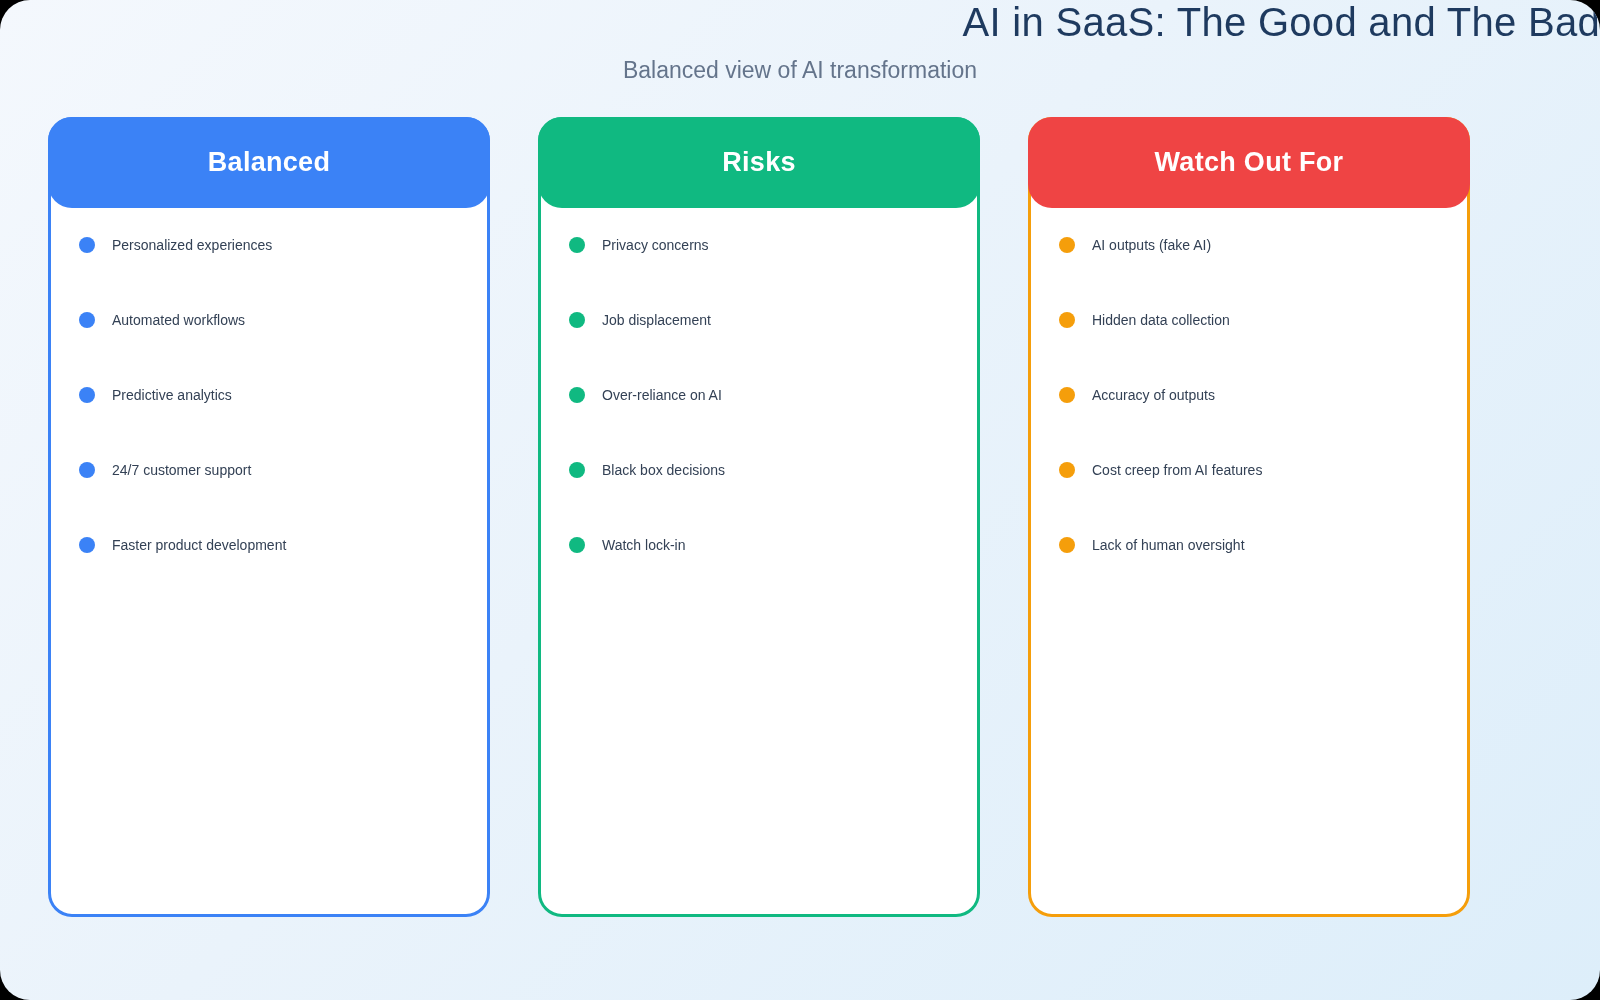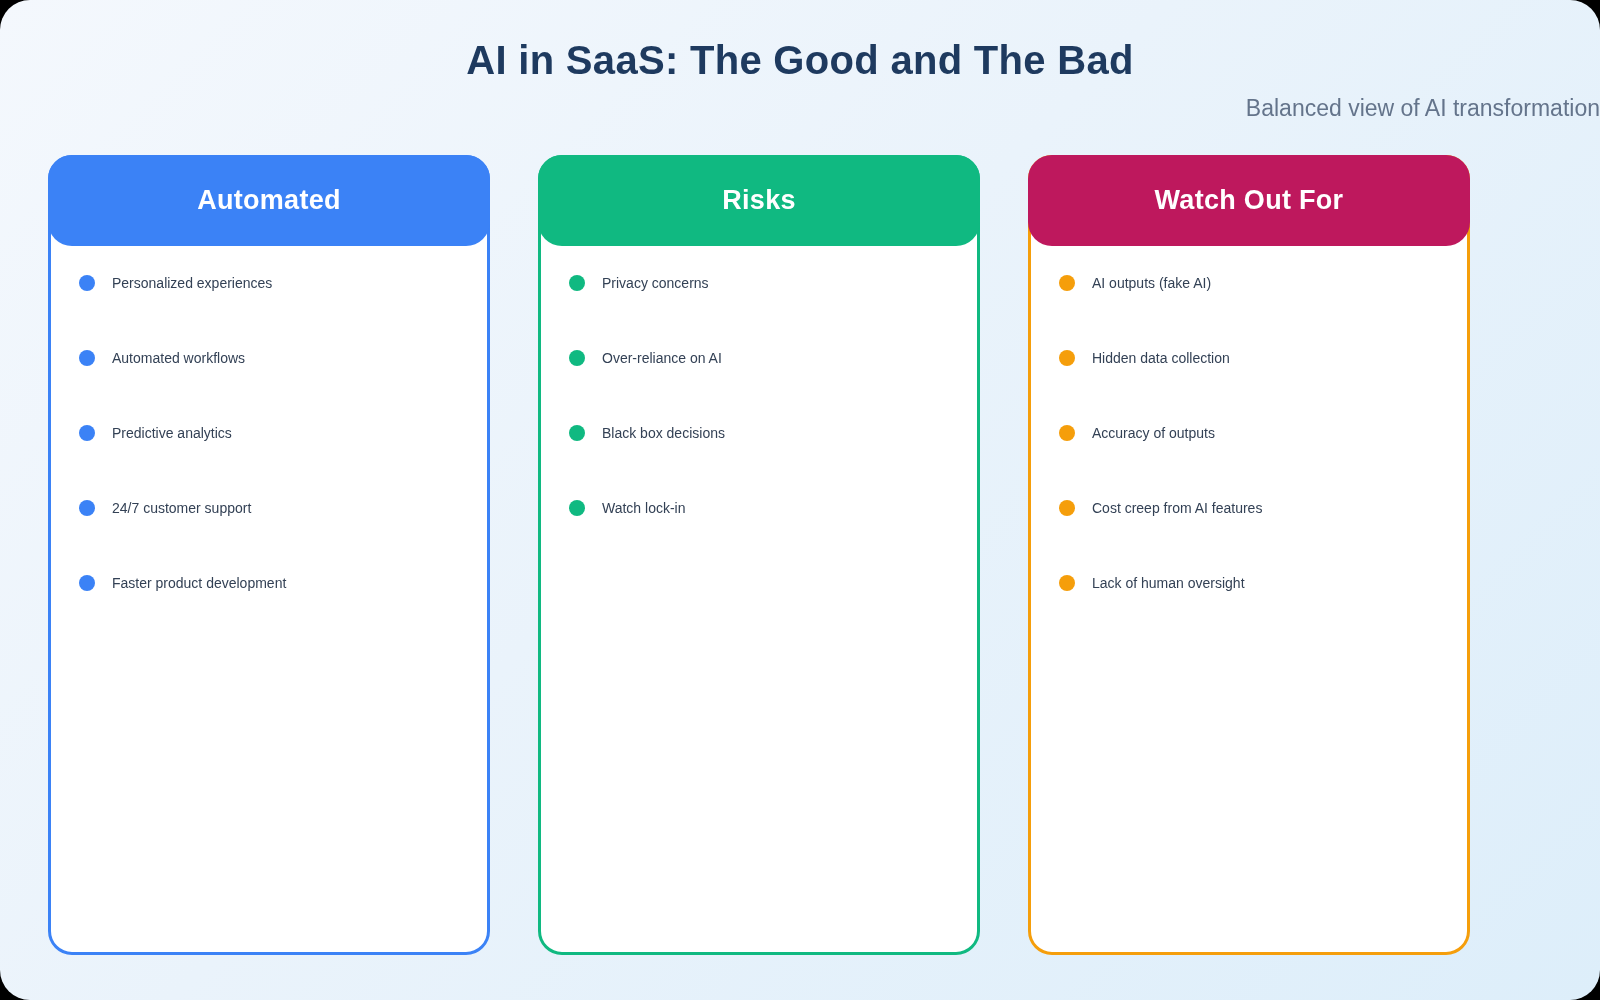--- a/index.html
+++ b/index.html
@@ -11,32 +11,31 @@
   .page {
     position: relative;
     width: 1600px;
     height: 1000px;
     border-radius: 30px;
     overflow: hidden;
     background: linear-gradient(135deg, #f4f8fd 0%, #eaf3fb 45%, #ddeefa 100%);
   }
   .page-title {
     margin: 0;
-    padding-top: 38px;
-    text-align: center;
+    text-align: right;
     font-size: 40px;
     line-height: 44px;
-    font-weight: bold;
+    font-weight: normal;
     color: #1e3a5f;
     letter-spacing: 0.3px;
   }
   .page-subtitle {
     margin: 0;
     padding-top: 13px;
-    text-align: right;
+    text-align: center;
     font-size: 23px;
     line-height: 26px;
     font-weight: normal;
     color: #64748b;
   }
   .columns {
     display: flex;
     gap: 48px;
     margin-top: 34px;
     padding-left: 48px;
@@ -61,21 +60,21 @@
     color: #ffffff;
     font-size: 27px;
     font-weight: bold;
     letter-spacing: 0.3px;
   }
   .card-blue   { border-color: #3b82f6; }
   .card-green  { border-color: #10b981; }
   .card-orange { border-color: #f59e0b; }
   .card-blue   .card-header { background: #3b82f6; }
   .card-green  .card-header { background: #10b981; }
-  .card-orange .card-header { background: #be185d; }
+  .card-orange .card-header { background: #ef4444; }
   .item-list {
     list-style: none;
     margin: 0;
     padding: 23px 24px 0 28px;
   }
   .item {
     display: flex;
     align-items: center;
     height: 28px;
     margin-bottom: 47px;
@@ -97,21 +96,21 @@
 <body>
 
 <div class="page">
 
   <h1 class="page-title">AI in SaaS: The Good and The Bad</h1>
   <div class="page-subtitle">Balanced view of AI transformation</div>
 
   <div class="columns">
 
     <div class="card card-blue">
-      <div class="card-header">Automated</div>
+      <div class="card-header">Balanced</div>
       <ul class="item-list">
         <li class="item">
           <span class="bullet"></span>
           <span>Personalized experiences</span>
         </li>
         <li class="item">
           <span class="bullet"></span>
           <span>Automated workflows</span>
         </li>
         <li class="item">
@@ -128,20 +127,24 @@
         </li>
       </ul>
     </div>
 
     <div class="card card-green">
       <div class="card-header">Risks</div>
       <ul class="item-list">
         <li class="item">
           <span class="bullet"></span>
           <span>Privacy concerns</span>
+        </li>
+        <li class="item">
+          <span class="bullet"></span>
+          <span>Job displacement</span>
         </li>
         <li class="item">
           <span class="bullet"></span>
           <span>Over-reliance on AI</span>
         </li>
         <li class="item">
           <span class="bullet"></span>
           <span>Black box decisions</span>
         </li>
         <li class="item">

